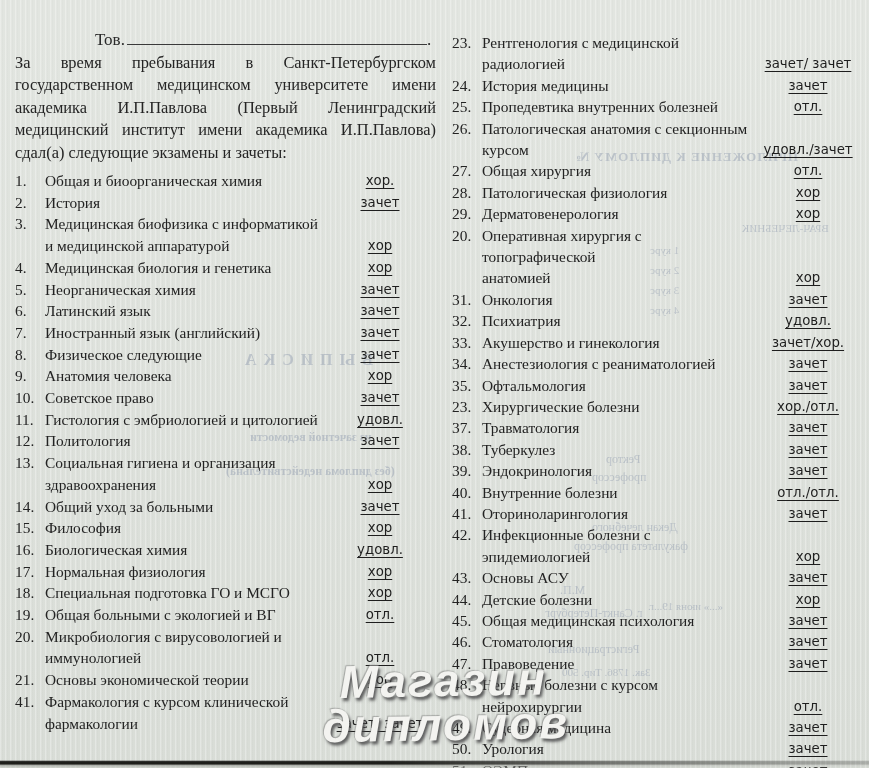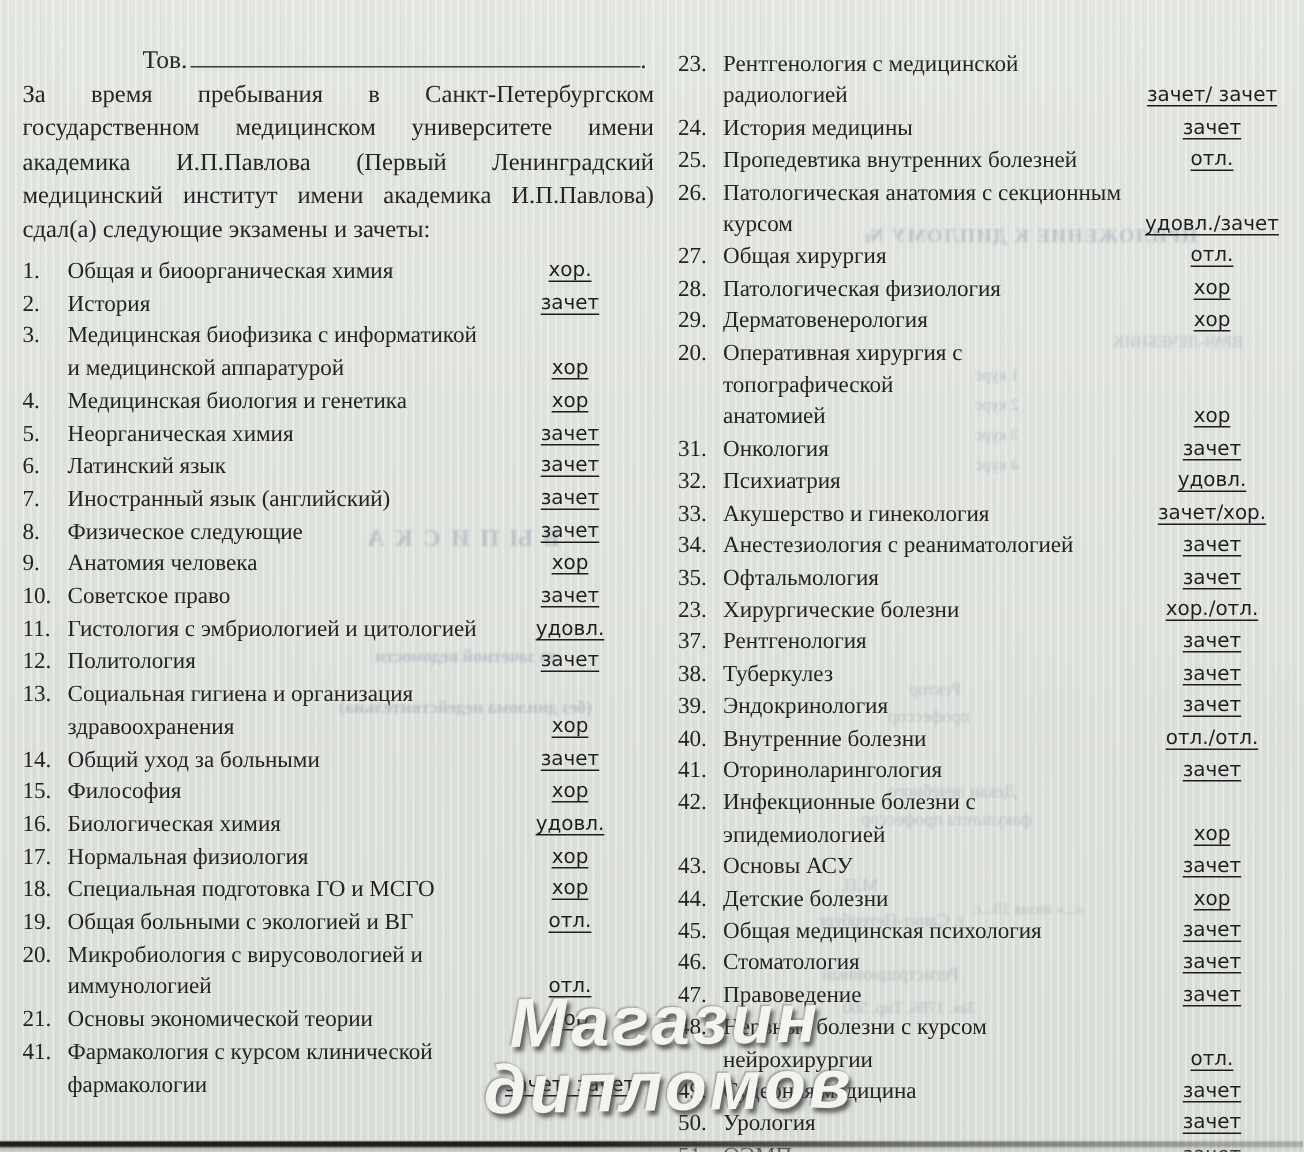--- a/index.html
+++ b/index.html
@@ -345,21 +345,21 @@
   </li>
 
   <li class="subject">
     <span class="num">23.</span>
     <span class="title">Хирургические болезни</span>
     <span class="grade">хор./отл.</span>
   </li>
 
   <li class="subject">
     <span class="num">37.</span>
-    <span class="title">Рентгенология</span>
+    <span class="title">Травматология</span>
     <span class="grade">зачет</span>
   </li>
 
   <li class="subject">
     <span class="num">38.</span>
     <span class="title">Туберкулез</span>
     <span class="grade">зачет</span>
   </li>
 
   <li class="subject">

